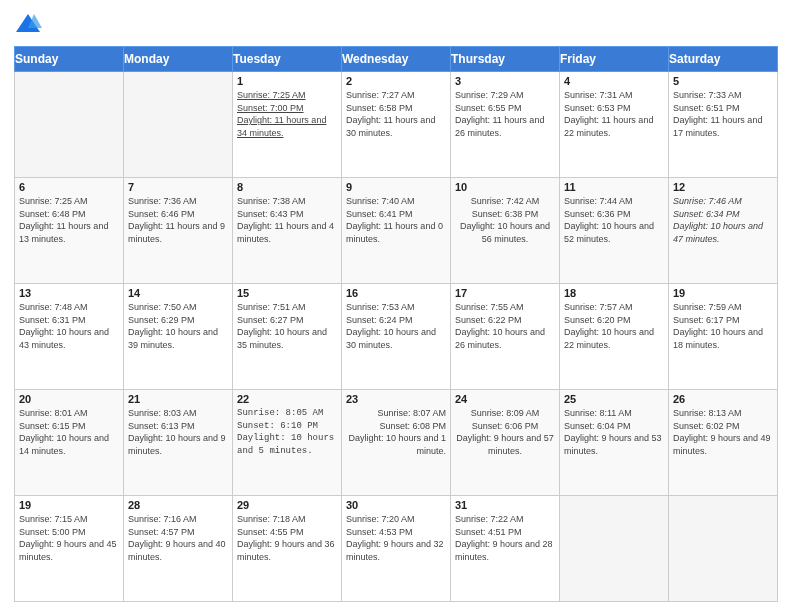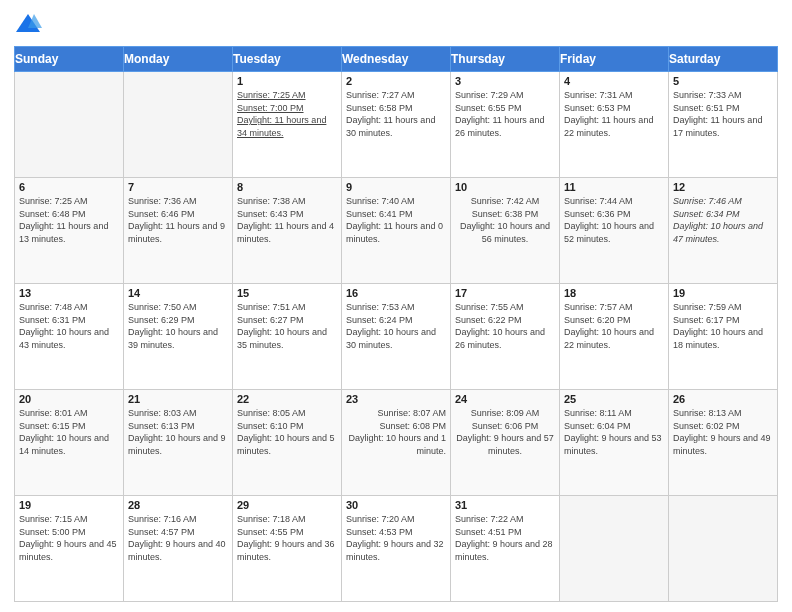--- a/index.html
+++ b/index.html
@@ -261,21 +261,21 @@
 Daylight: 10 hours and 14 minutes.</div>
           </td>
           <td>
             <span class="day-number">21</span>
             <div class="day-info" style="white-space: pre-line;">Sunrise: 8:03 AM
 Sunset: 6:13 PM
 Daylight: 10 hours and 9 minutes.</div>
           </td>
           <td>
             <span class="day-number">22</span>
-            <div class="day-info" style="white-space: pre-line;">Sunrise: 8:05 AM
+            <div class="day-info" style="white-space: pre-line; font-family: Liberation Mono, monospace;">Sunrise: 8:05 AM
 Sunset: 6:10 PM
 Daylight: 10 hours and 5 minutes.</div>
           </td>
           <td>
             <span class="day-number">23</span>
             <div class="day-info" style="white-space: pre-line; text-align: right;">Sunrise: 8:07 AM
 Sunset: 6:08 PM
 Daylight: 10 hours and 1 minute.</div>
           </td>
           <td>

